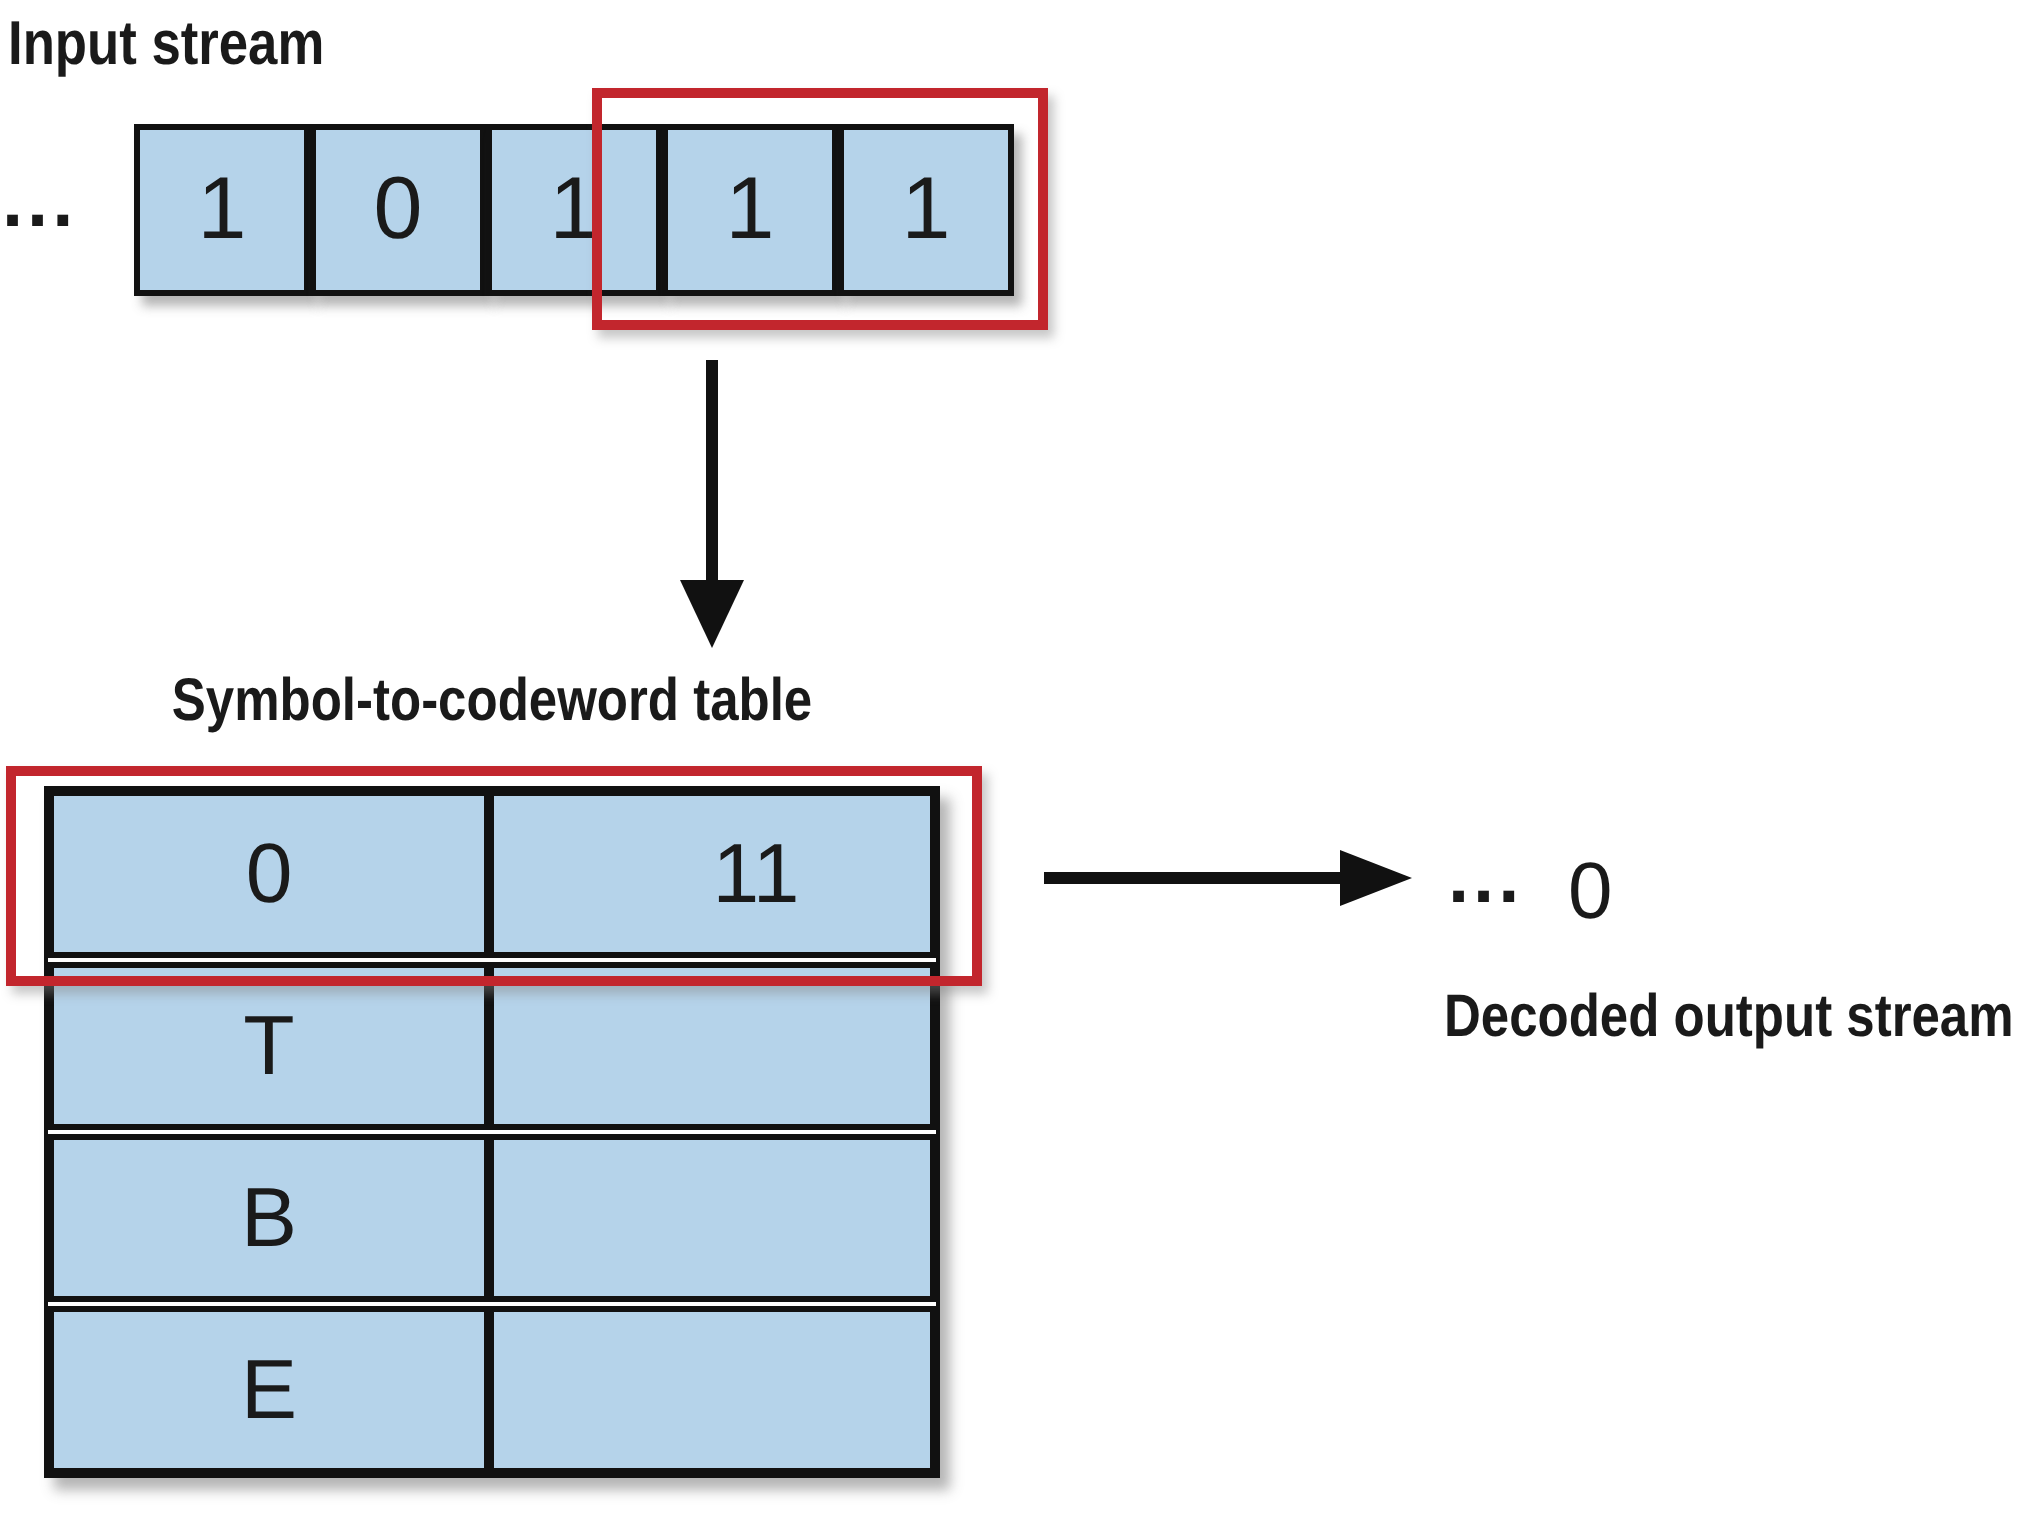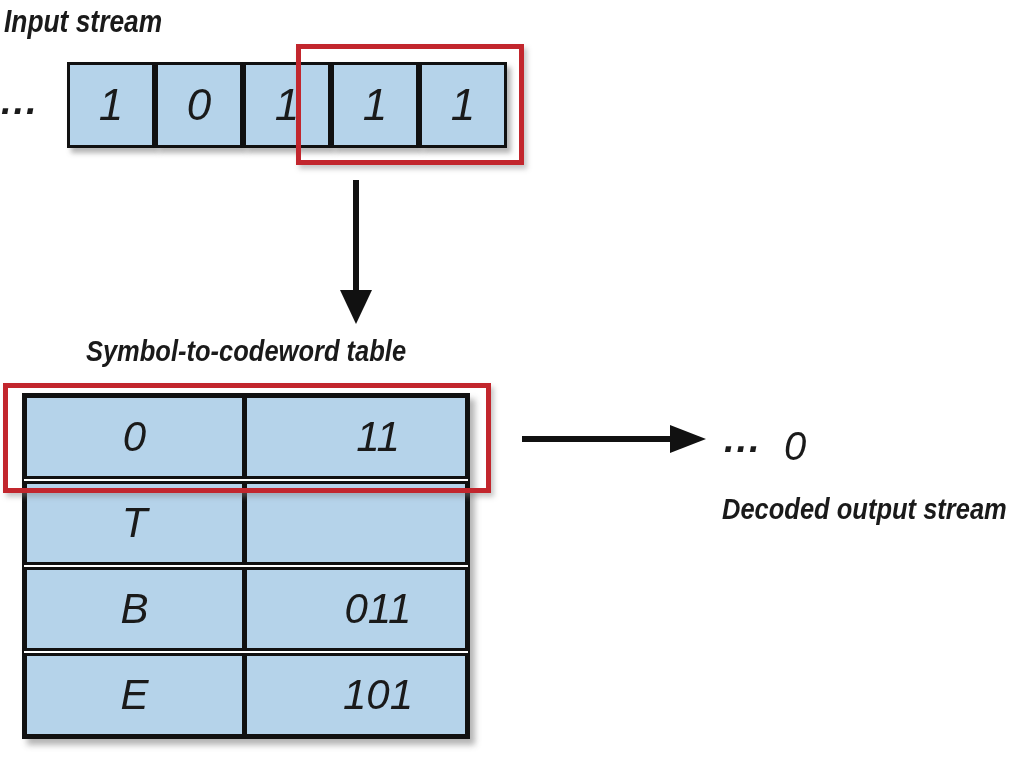--- a/index.html
+++ b/index.html
@@ -10,21 +10,20 @@
     --background:#ffffff;
   }
   *{margin:0;padding:0;box-sizing:border-box;}
   html,body{background:var(--background);}
   body{font-family:"Liberation Sans","DejaVu Sans",sans-serif;color:var(--text);}
   .canvas{
     position:relative;
     width:1020px;height:766px;
     background:var(--background);
     overflow:hidden;
-    font-style:italic;
   }
   
   .lbl{
     position:absolute;
     font-weight:700;
     color:var(--text);
     white-space:nowrap;
     transform:scaleX(.85);
   }
   .input-label{left:4px;top:4px;font-size:31px;transform-origin:0 0;}
@@ -128,25 +127,23 @@
   <div class="sym-table">
     <div class="trow">
       <div class="tc sym">0</div>
       <div class="tc cw">11</div>
     </div>
     <div class="trow">
       <div class="tc sym">T</div>
     </div>
     <div class="trow">
       <div class="tc sym">B</div>
-      <div class="tc cw">011</div>
     </div>
     <div class="trow">
       <div class="tc sym">E</div>
-      <div class="tc cw">101</div>
     </div>
   </div>
 
   <div class="hl hl-row"></div>
 
   <svg class="arrow arrow-right" width="192" height="36" viewBox="0 0 192 36" aria-hidden="true">
     <line x1="4" y1="17" x2="156" y2="17" stroke="currentColor" stroke-width="6"></line>
     <polygon points="188,17 152,3 152,31" fill="currentColor"></polygon>
   </svg>
 

